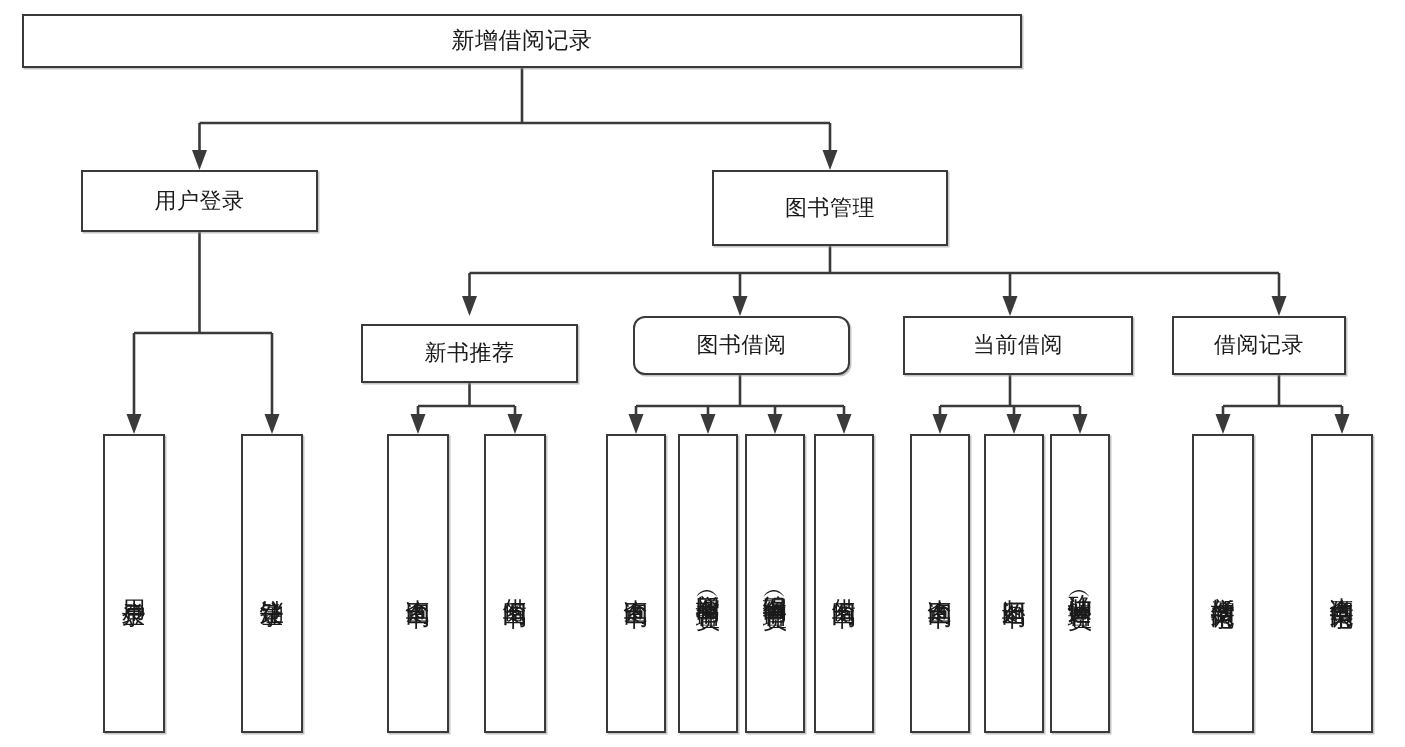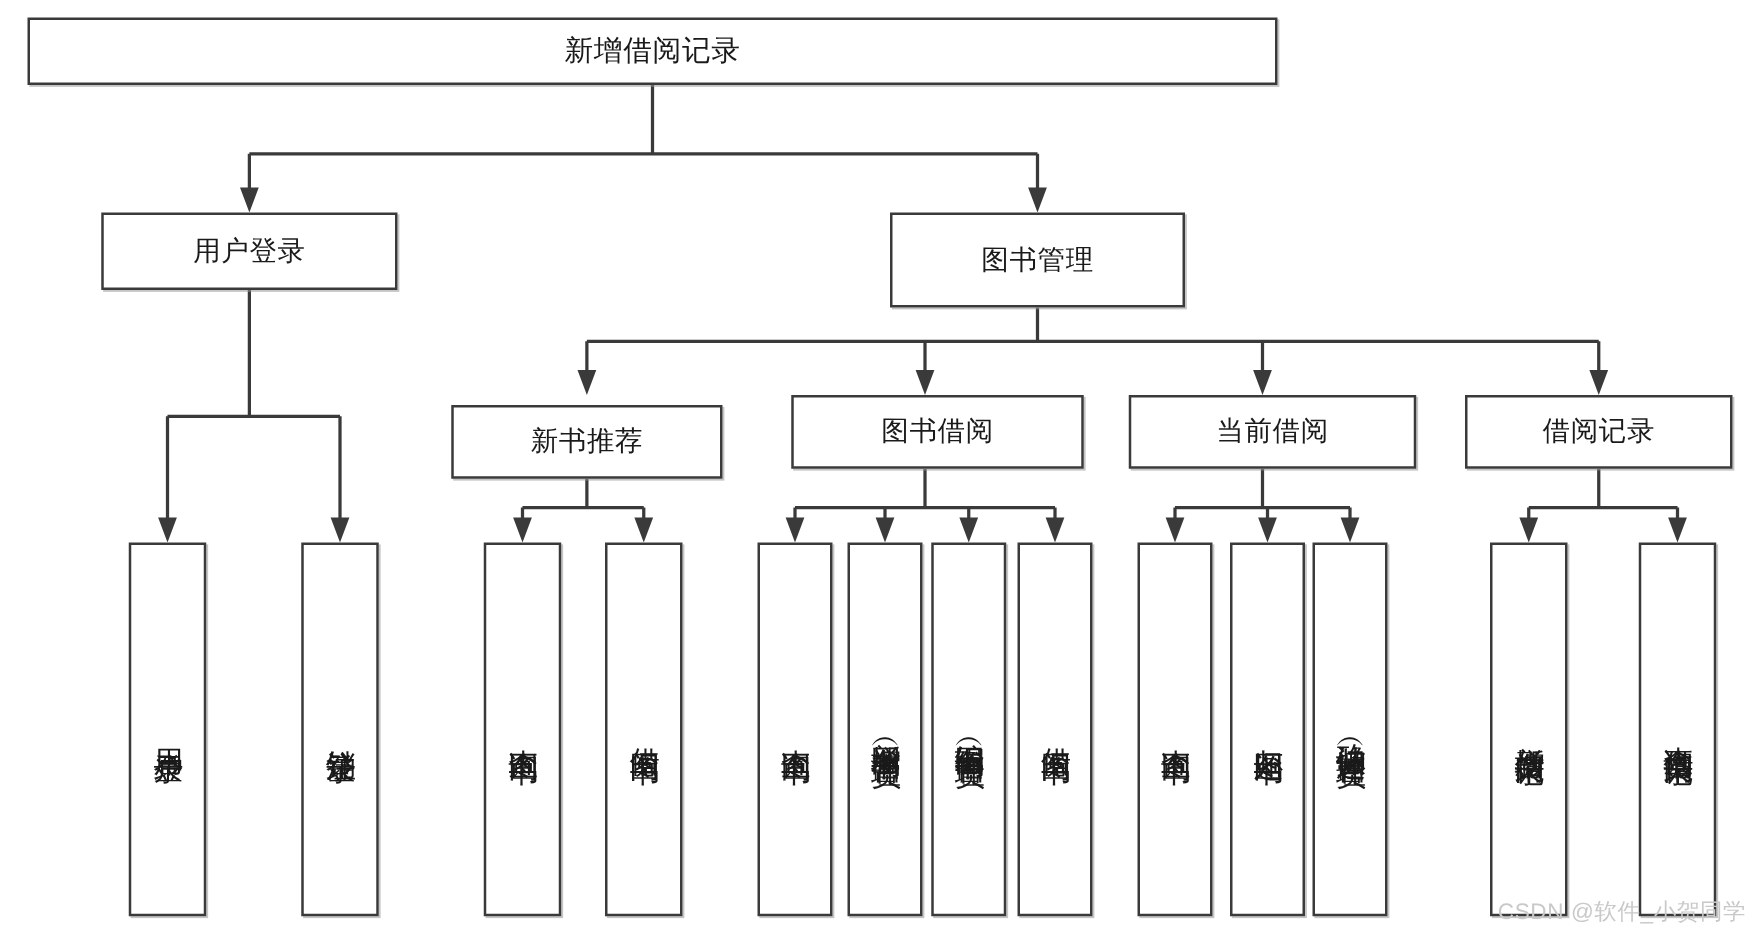--- a/index.html
+++ b/index.html
@@ -164,27 +164,27 @@
       </div>
       <div class="node horiz" style="left: 81px; top: 170px; width: 237px; height: 62px;">
         <span class="node-label">用户登录</span>
       </div>
       <div class="node horiz" style="left: 712px; top: 170px; width: 236px; height: 76px;">
         <span class="node-label">图书管理</span>
       </div>
       <div class="node horiz" style="left: 361px; top: 324px; width: 217px; height: 59px;">
         <span class="node-label">新书推荐</span>
       </div>
-      <div class="node horiz" style="left: 633px; top: 316px; width: 234px; height: 59px;">
+      <div class="node horiz" style="left: 633px; top: 316px; width: 217px; height: 59px; border-radius: 12px;">
         <span class="node-label">图书借阅</span>
       </div>
       <div class="node horiz" style="left: 903px; top: 316px; width: 230px; height: 59px;">
         <span class="node-label">当前借阅</span>
       </div>
-      <div class="node horiz" style="left: 1172px; top: 316px; width: 214px; height: 59px;">
+      <div class="node horiz" style="left: 1172px; top: 316px; width: 174px; height: 59px;">
         <span class="node-label">借阅记录</span>
       </div>
       <div class="node vert" style="left: 103px; top: 434px; width: 62px; height: 299px;">
         <span class="node-label">用户登录</span>
       </div>
       <div class="node vert" style="left: 241px; top: 434px; width: 62px; height: 299px;">
         <span class="node-label">注销登录</span>
       </div>
       <div class="node vert" style="left: 387px; top: 434px; width: 62px; height: 299px;">
         <span class="node-label">查询图书</span>
@@ -213,14 +213,13 @@
       <div class="node vert" style="left: 1050px; top: 434px; width: 60px; height: 299px;">
         <span class="node-label">确认归还（管理员）</span>
       </div>
       <div class="node vert" style="left: 1192px; top: 434px; width: 62px; height: 299px;">
         <span class="node-label">新增借阅记录</span>
       </div>
       <div class="node vert" style="left: 1311px; top: 434px; width: 62px; height: 299px;">
         <span class="node-label">查询借阅记录</span>
       </div>
     </div>
-  <div id="watermark">CSDN @软件_小贺同学</div>
 </div>
 
 </body></html>

